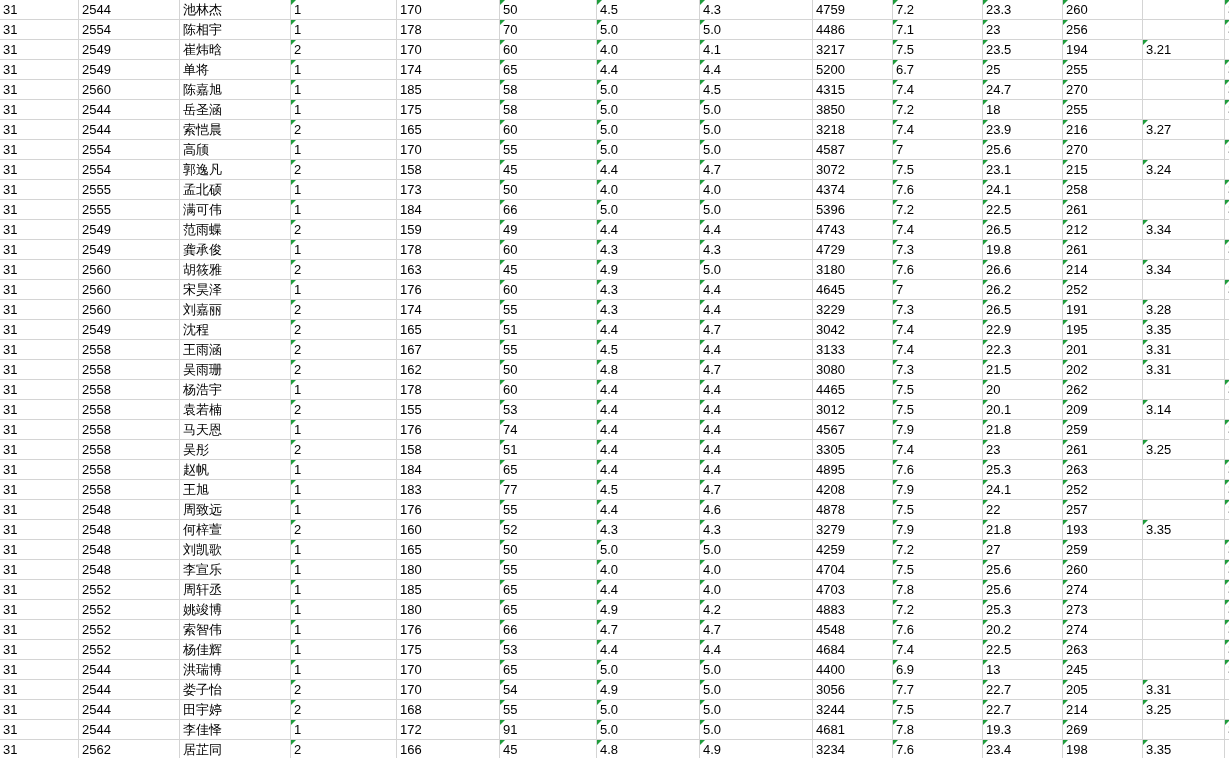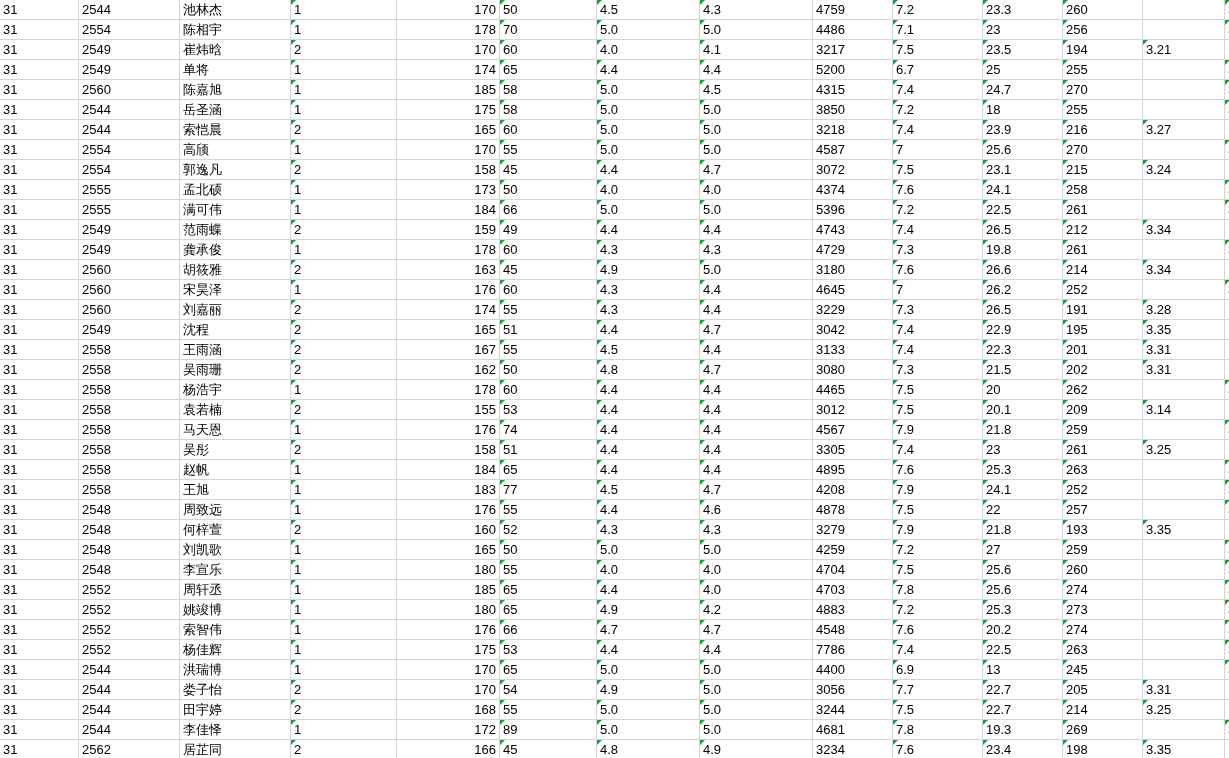--- a/index.html
+++ b/index.html
@@ -30,21 +30,21 @@
     vertical-align: middle;
     font-size: 13px;
     line-height: 19px;
     position: relative;
   }
   
   .c0 { width: 72px; }
   .c1 { width: 94px; }
   .c2 { width: 104px; }
   .c3 { width: 99px; }
-  .c4 { width: 96px; text-align: right; }
+  .c4 { width: 96px; }
   .c5 { width: 90px; }
   .c6 { width: 96px; }
   .c7 { width: 106px; }
   .c8 { width: 73px; }
   .c9 { width: 83px; }
   .c10 { width: 73px; margin-left: 35px; }
   .c11 { width: 73px; }
   .c12 { width: 75px; }
   .c13 { width: 73px; }
 
@@ -643,21 +643,21 @@
       </tr>
       <tr>
         <td class="c0">31</td>
         <td class="c1">2552</td>
         <td class="c2">杨佳辉</td>
         <td class="c3 flag">1</td>
         <td class="c4">175</td>
         <td class="c5 flag">53</td>
         <td class="c6 flag">4.4</td>
         <td class="c7 flag">4.4</td>
-        <td class="c8">7786</td>
+        <td class="c8">4684</td>
         <td class="c9 flag">7.4</td>
         <td class="c10 flag">22.5</td>
         <td class="c11 flag">263</td>
         <td class="c12"></td>
         <td class="c13 flag">3.29</td>
         <td class="c15">13</td>
         <td class="c16">优秀</td>
       </tr>
       <tr>
         <td class="c0">31</td>
@@ -712,21 +712,21 @@
         <td class="c13"></td>
         <td class="c15"></td>
         <td class="c16">优秀</td>
       </tr>
       <tr>
         <td class="c0">31</td>
         <td class="c1">2544</td>
         <td class="c2">李佳怿</td>
         <td class="c3 flag">1</td>
         <td class="c4">172</td>
-        <td class="c5 flag">89</td>
+        <td class="c5 flag">91</td>
         <td class="c6 flag">5.0</td>
         <td class="c7 flag">5.0</td>
         <td class="c8">4681</td>
         <td class="c9 flag">7.8</td>
         <td class="c10 flag">19.3</td>
         <td class="c11 flag">269</td>
         <td class="c12"></td>
         <td class="c13 flag">3.26</td>
         <td class="c15">24</td>
         <td class="c16">优秀</td>

